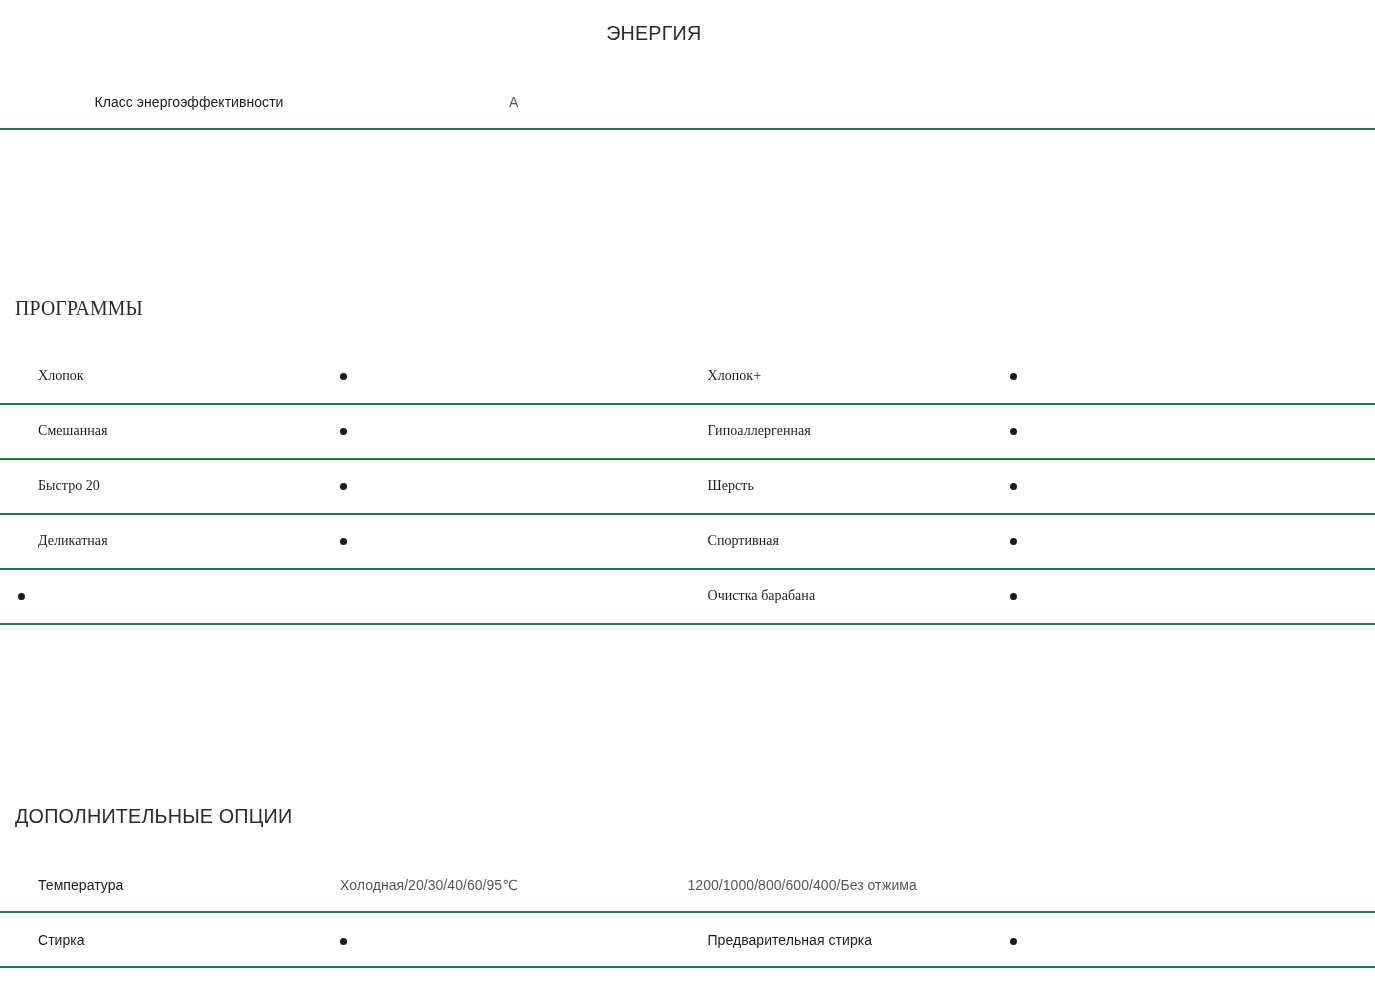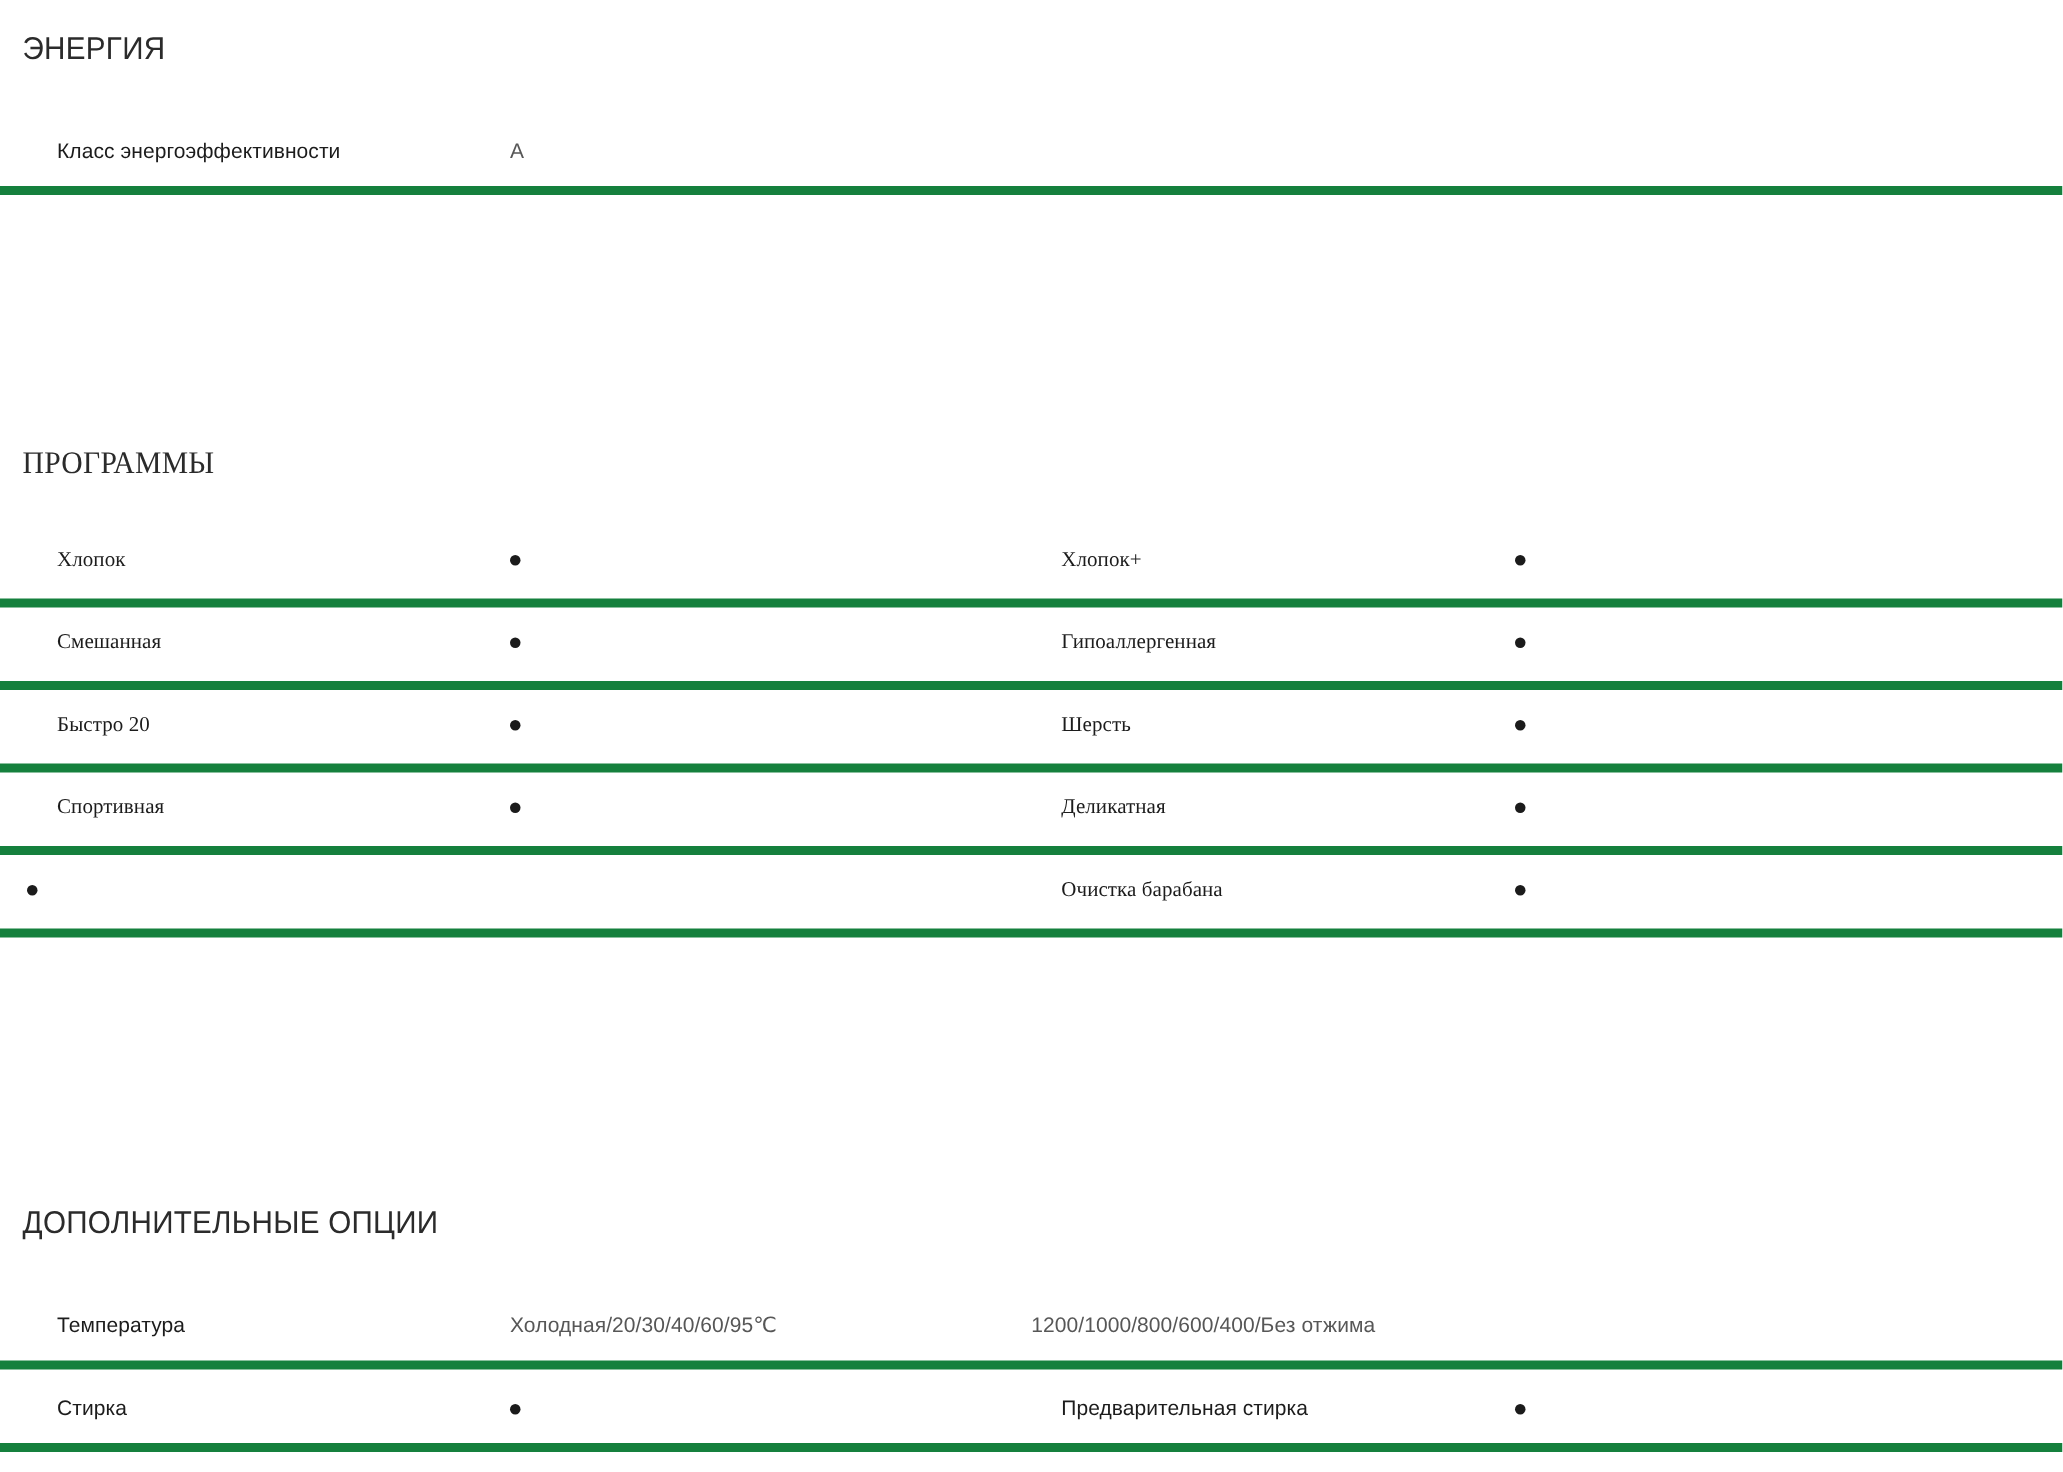--- a/index.html
+++ b/index.html
@@ -34,41 +34,41 @@
     font-weight: 400;
     letter-spacing: 0.2px;
     color: #2b2b2b;
     padding-left: 16px;
     transform: scaleX(0.94);
     transform-origin: left center;
     white-space: nowrap;
   }
 
   
-  .sec-energy  { padding-top: 4px; }
+  .sec-energy  { padding-top: 4px; text-align: center; }
   .sec-energy .rows   { margin-top: 30px; }
 
   .sec-programs { padding-top: 148px; font-family: Liberation Serif, serif; }
   .sec-programs .rows { margin-top: 30px; }
 
   .sec-options { padding-top: 162px; }
   .sec-options .rows  { margin-top: 30px; }
 
   
   .rows {
     width: 100%;
   }
 
   .spec-row {
     display: flex;
     width: 100%;
     box-sizing: border-box;
     height: 55px;
     padding: 0 18px;
-    border-bottom: 6px solid #15803d;
+    border-bottom: 2px solid #15803d;
   }
   .spec-row:first-child {
     border-top: none;
   }
 
   .cell {
     display: flex;
     align-items: center;
     height: 100%;
     box-sizing: border-box;
@@ -150,26 +150,26 @@
           <div class="cell cell-left">
             <div class="cell-label">Быстро 20</div>
             <div class="cell-value"><span class="dot"></span></div>
           </div>
           <div class="cell cell-right">
             <div class="cell-label">Шерсть</div>
             <div class="cell-value"><span class="dot"></span></div>
           </div>
         </div>
         <div class="spec-row">
+          <div class="cell cell-right">
+            <div class="cell-label">Деликатная</div>
+            <div class="cell-value"><span class="dot"></span></div>
+          </div>
           <div class="cell cell-left">
             <div class="cell-label">Спортивная</div>
-            <div class="cell-value"><span class="dot"></span></div>
-          </div>
-          <div class="cell cell-right">
-            <div class="cell-label">Деликатная</div>
             <div class="cell-value"><span class="dot"></span></div>
           </div>
         </div>
         <div class="spec-row">
           <div class="cell cell-left">
             <div class="cell-value"><span class="dot"></span></div>
           </div>
           <div class="cell cell-right">
             <div class="cell-label">Очистка барабана</div>
             <div class="cell-value"><span class="dot"></span></div>

